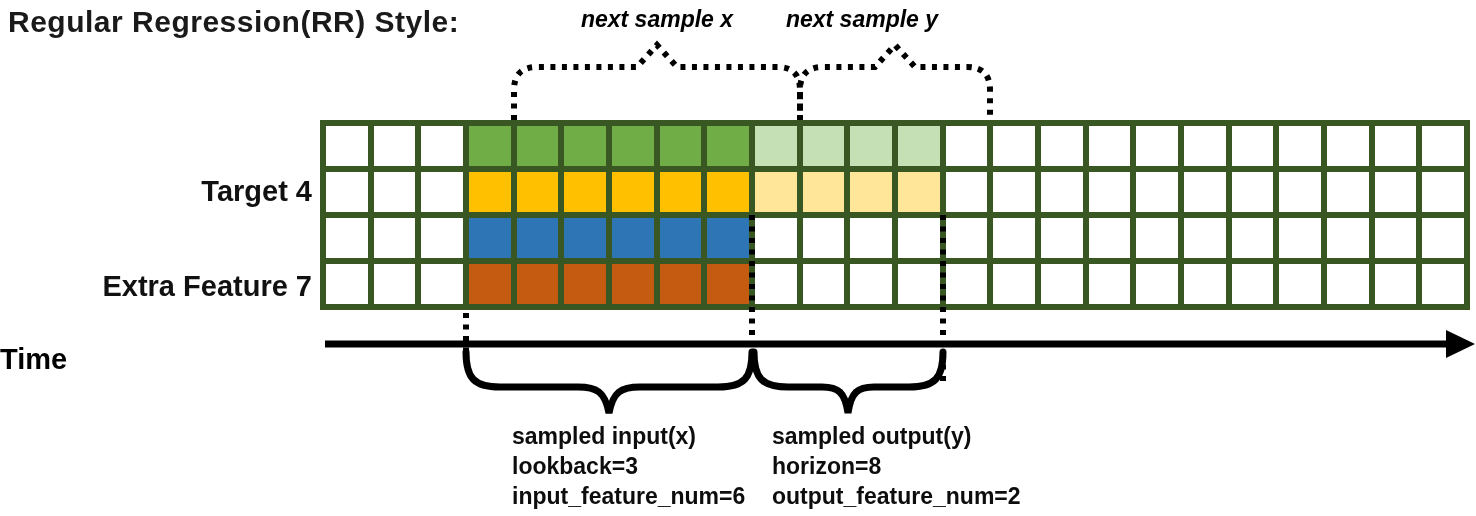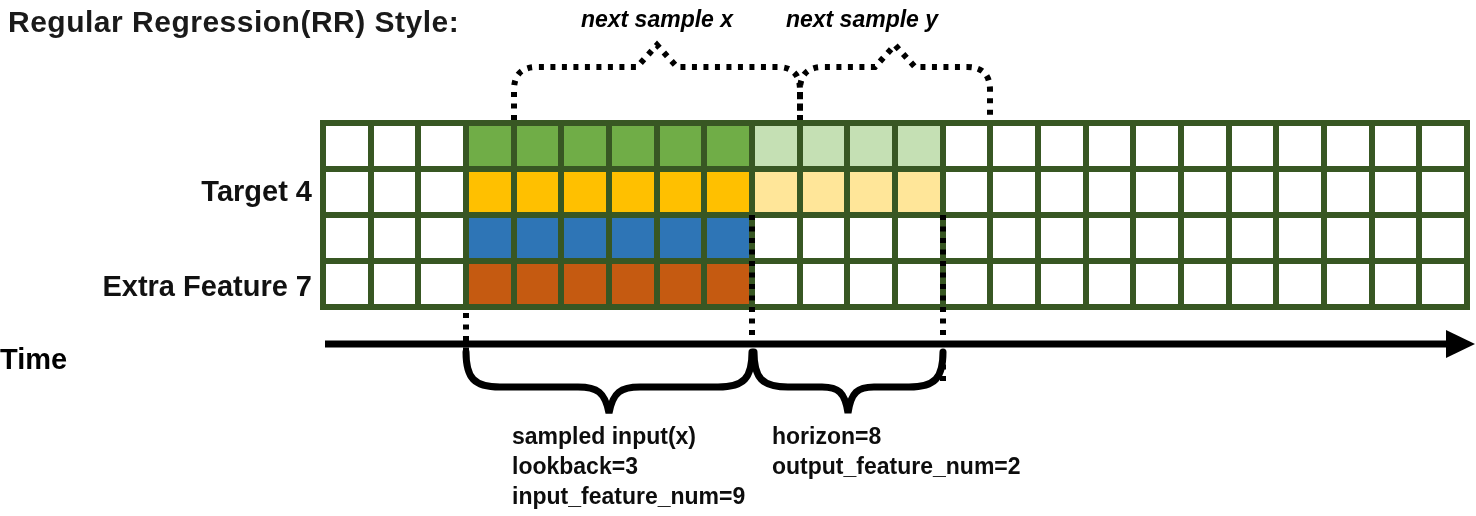--- a/index.html
+++ b/index.html
@@ -210,20 +210,21 @@
     <polygon points="1446,330 1475,344 1446,358" fill="#000"></polygon>
 
     <path d="M 466 352 C 466 378 474 387 500 387 L 578 387 C 597 387 605 392 609 413 C 613 392 621 387 640 387 L 718 387 C 744 387 752 378 752 352" fill="none" stroke="#000" stroke-width="7" stroke-linecap="round"></path>
 
     <path d="M 754 352 C 754 378 762 387 788 387 L 822 387 C 838 387 845 392 848 413 C 851 392 858 387 874 387 L 909 387 C 935 387 943 378 943 352" fill="none" stroke="#000" stroke-width="7" stroke-linecap="round"></path>
   </svg>
 
   <div id="bottom-note-input" class="bottom-note">
     <div>sampled input(x)</div>
     <div>lookback=3</div>
-    <div>input_feature_num=9</div>
+    <div>input_feature_num=6</div>
   </div>
   <div id="bottom-note-output" class="bottom-note">
+    <div>sampled output(y)</div>
     <div>horizon=8</div>
     <div>output_feature_num=2</div>
   </div>
 
 </div>
 
 </body></html>

